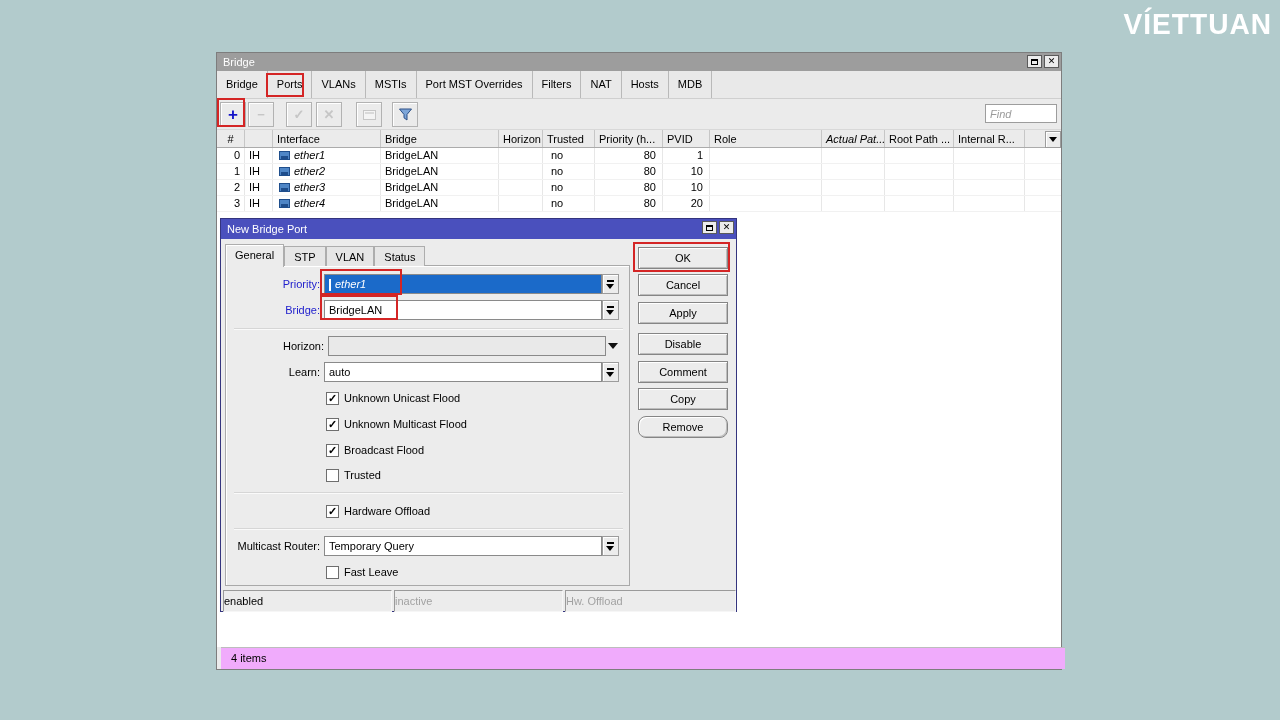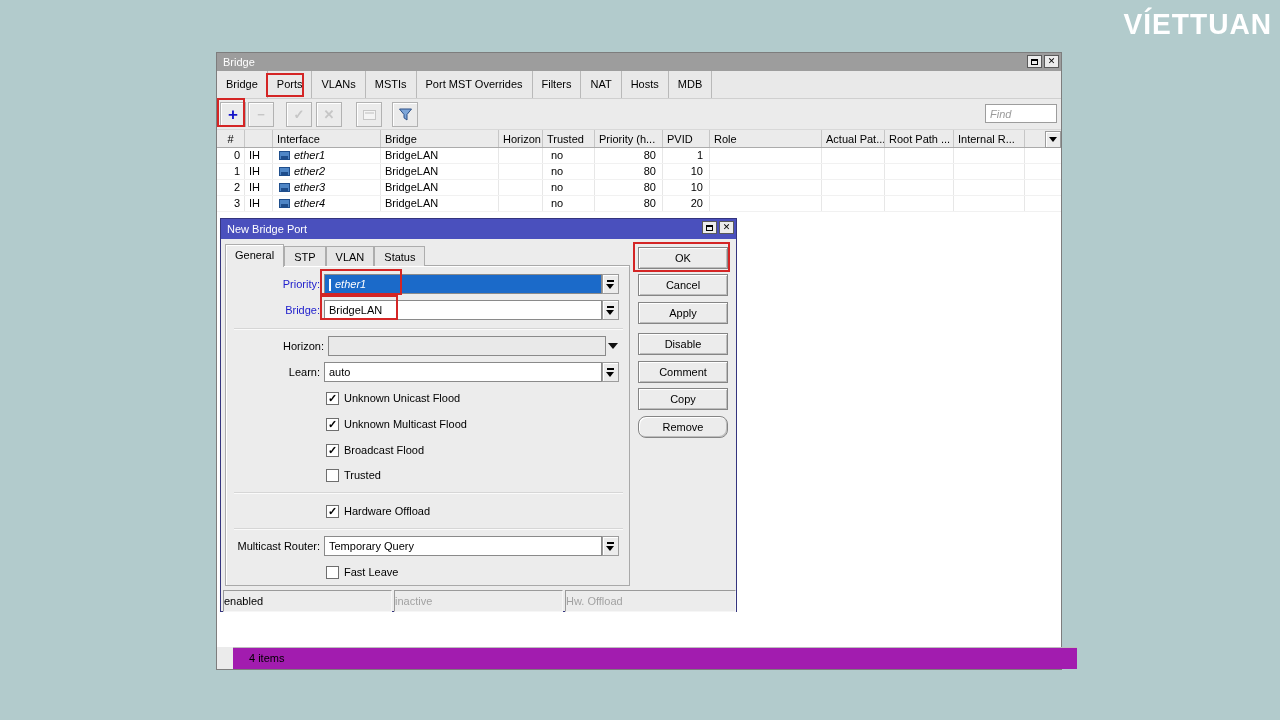--- a/index.html
+++ b/index.html
@@ -71,41 +71,41 @@
     display:flex; height:19px; background:#ebebeb;
     border-top:1px solid #d8d8d8; border-bottom:1px solid #ababab;
   }
   .hc {
     padding:3px 0 0 4px; border-right:1px solid #c6c6c6;
     white-space:nowrap; overflow:hidden; cursor:default;
   }
   .c0{width:28px; text-align:center; padding-left:0;}
   .c1{width:28px;} .c2{width:108px;} .c3{width:118px;} .c4{width:44px;}
   .c5{width:52px;} .c6{width:68px;} .c7{width:47px;} .c8{width:112px;}
-  .c9{width:63px;} .c10{width:69px;} .c11{width:71px;} .c12{width:16px; border-right:none;}
+  .c9{width:63px;font-style:italic;} .c10{width:69px;} .c11{width:71px;} .c12{width:16px; border-right:none;}
   .colbtn {
     position:absolute; right:0; top:1px; width:16px; height:17px;
     background:#ececec; border:1px solid #9c9c9c; box-shadow:inset 1px 1px 0 #fff;
     display:flex; align-items:center; justify-content:center;
   }
   .tri-down { width:0; height:0; border-left:4px solid transparent; border-right:4px solid transparent; border-top:5px solid #000; }
 
   .trow { display:flex; height:16px; line-height:15px; border-bottom:1px solid #f1f1f1; cursor:default; }
   .tc { padding:0 0 0 4px; border-right:1px solid #e7e7e7; white-space:nowrap; overflow:hidden; }
   .tc.num { text-align:right; padding:0 4px 0 0; }
   .tc.rnum { text-align:right; padding:0 6px 0 0; }
   .tc.iface { display:flex; align-items:center; gap:4px; padding-left:6px; font-style:italic; }
   .tc.trusted { padding-left:8px; }
   .ethicon { width:11px; height:9px; background:#4f86c6; border:1px solid #1f4e8c; position:relative; flex:0 0 auto; }
   .ethicon::after { content:""; position:absolute; left:1px; bottom:0; width:7px; height:3px; background:#1f4e8c; }
 
   .win-status {
-    position:absolute; left:16px; bottom:0; width:100%; height:22px;
-    background:#a21caf; border-top:1px solid #bdbdbd;
-    line-height:21px; padding-left:16px;
+    position:absolute; left:4px; bottom:0; width:100%; height:22px;
+    background:#f0abfc; border-top:1px solid #bdbdbd;
+    line-height:21px; padding-left:10px;
   }
 
   
   .dialog {
     position:absolute; left:220px; top:218px; width:517px; height:394px;
     background:#ececec; border:1px solid #34347e; z-index:10;
   }
   .dlg-title {
     height:20px; background:#4a50bd; color:#fff; line-height:20px;
     padding-left:6px; position:relative;

